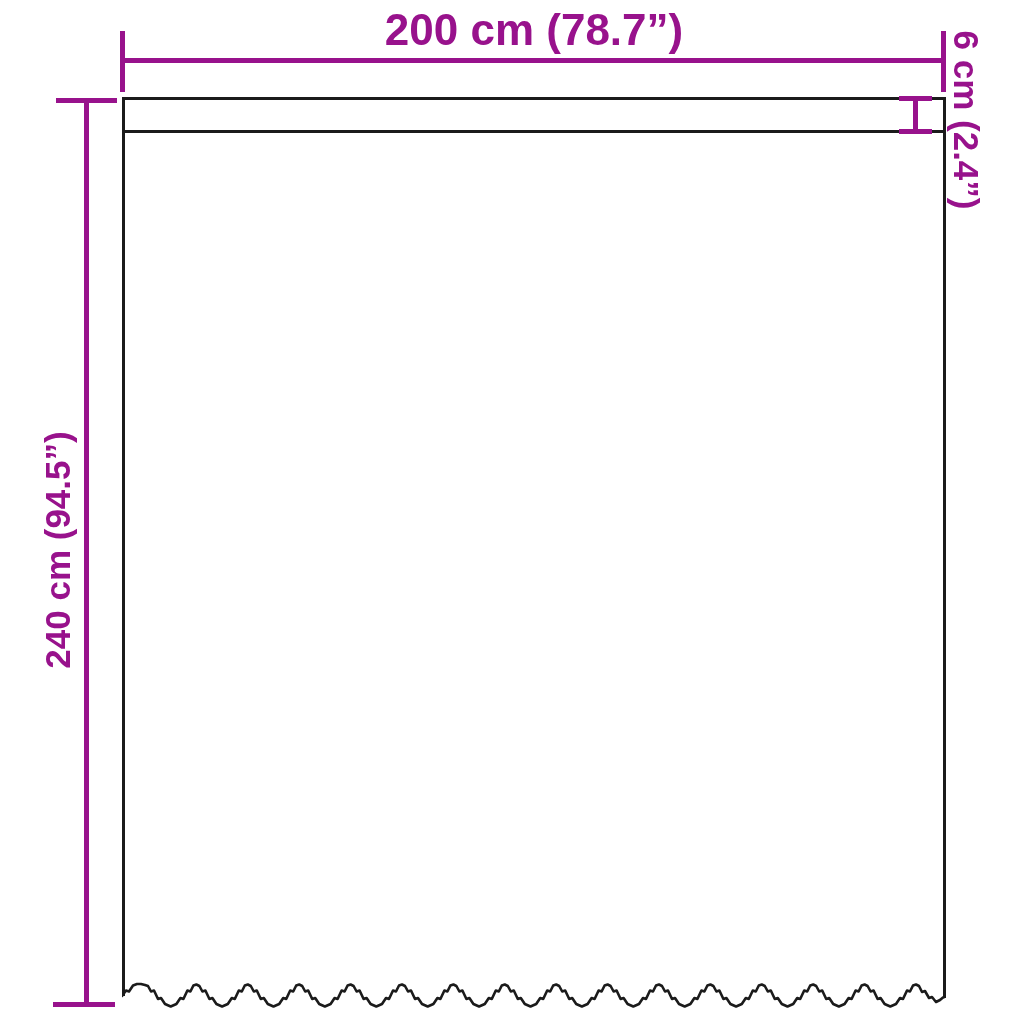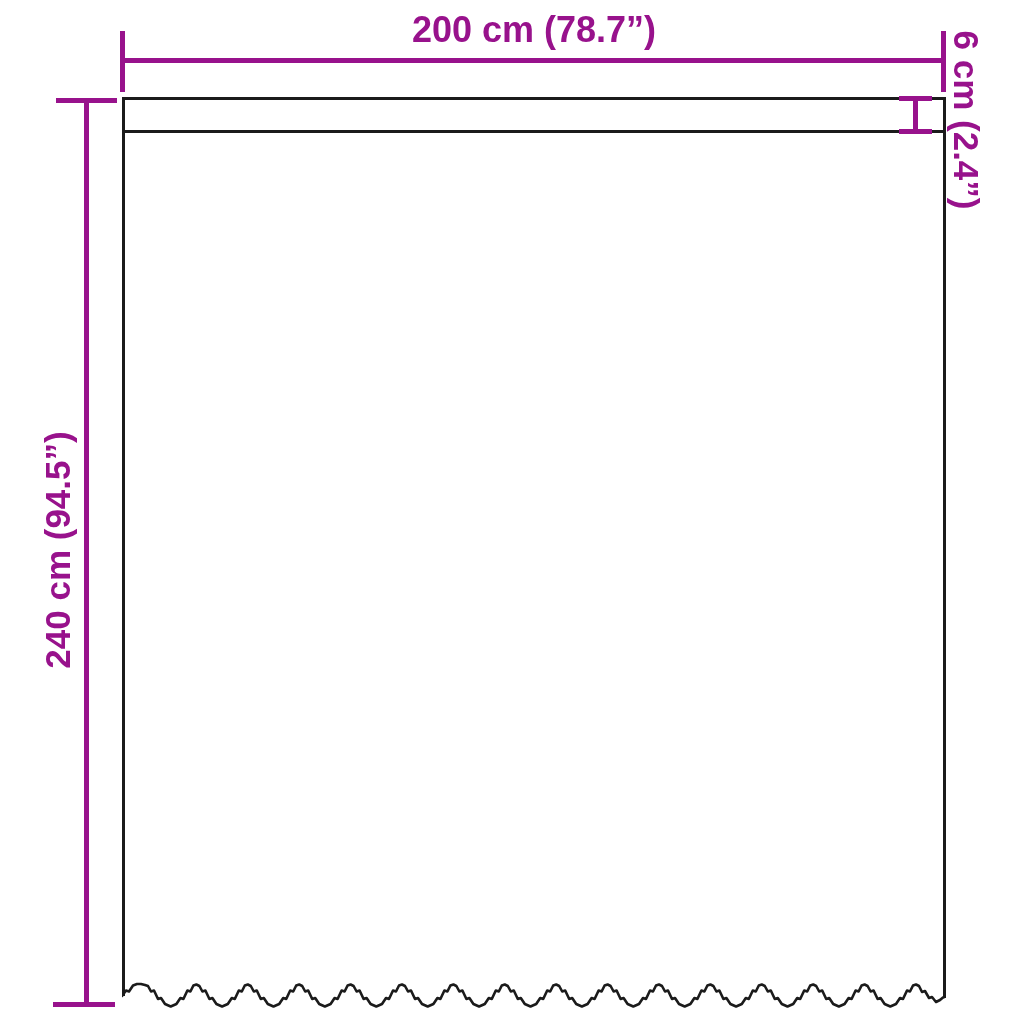--- a/index.html
+++ b/index.html
@@ -20,21 +20,21 @@
   .seg { position: absolute; background: var(--accent); }
   .edge { position: absolute; background: var(--outline); }
   .dim-label {
     position: absolute;
     color: var(--accent);
     font-weight: 700;
     text-align: center;
     white-space: nowrap;
   }
   .dim-label.horiz {
-    width: 600px; height: 48px; line-height: 48px; font-size: 36px;
+    width: 600px; height: 48px; line-height: 48px; font-size: 44px;
   }
   .dim-label.vert {
     height: 44px; line-height: 44px; font-size: 35px;
   }
   .rot-ccw { transform: rotate(-90deg); }
   .rot-cw  { transform: rotate(90deg); }
   .hem-svg { position: absolute; left: 122px; top: 981px; }
 </style>
 </head>
 <body>

